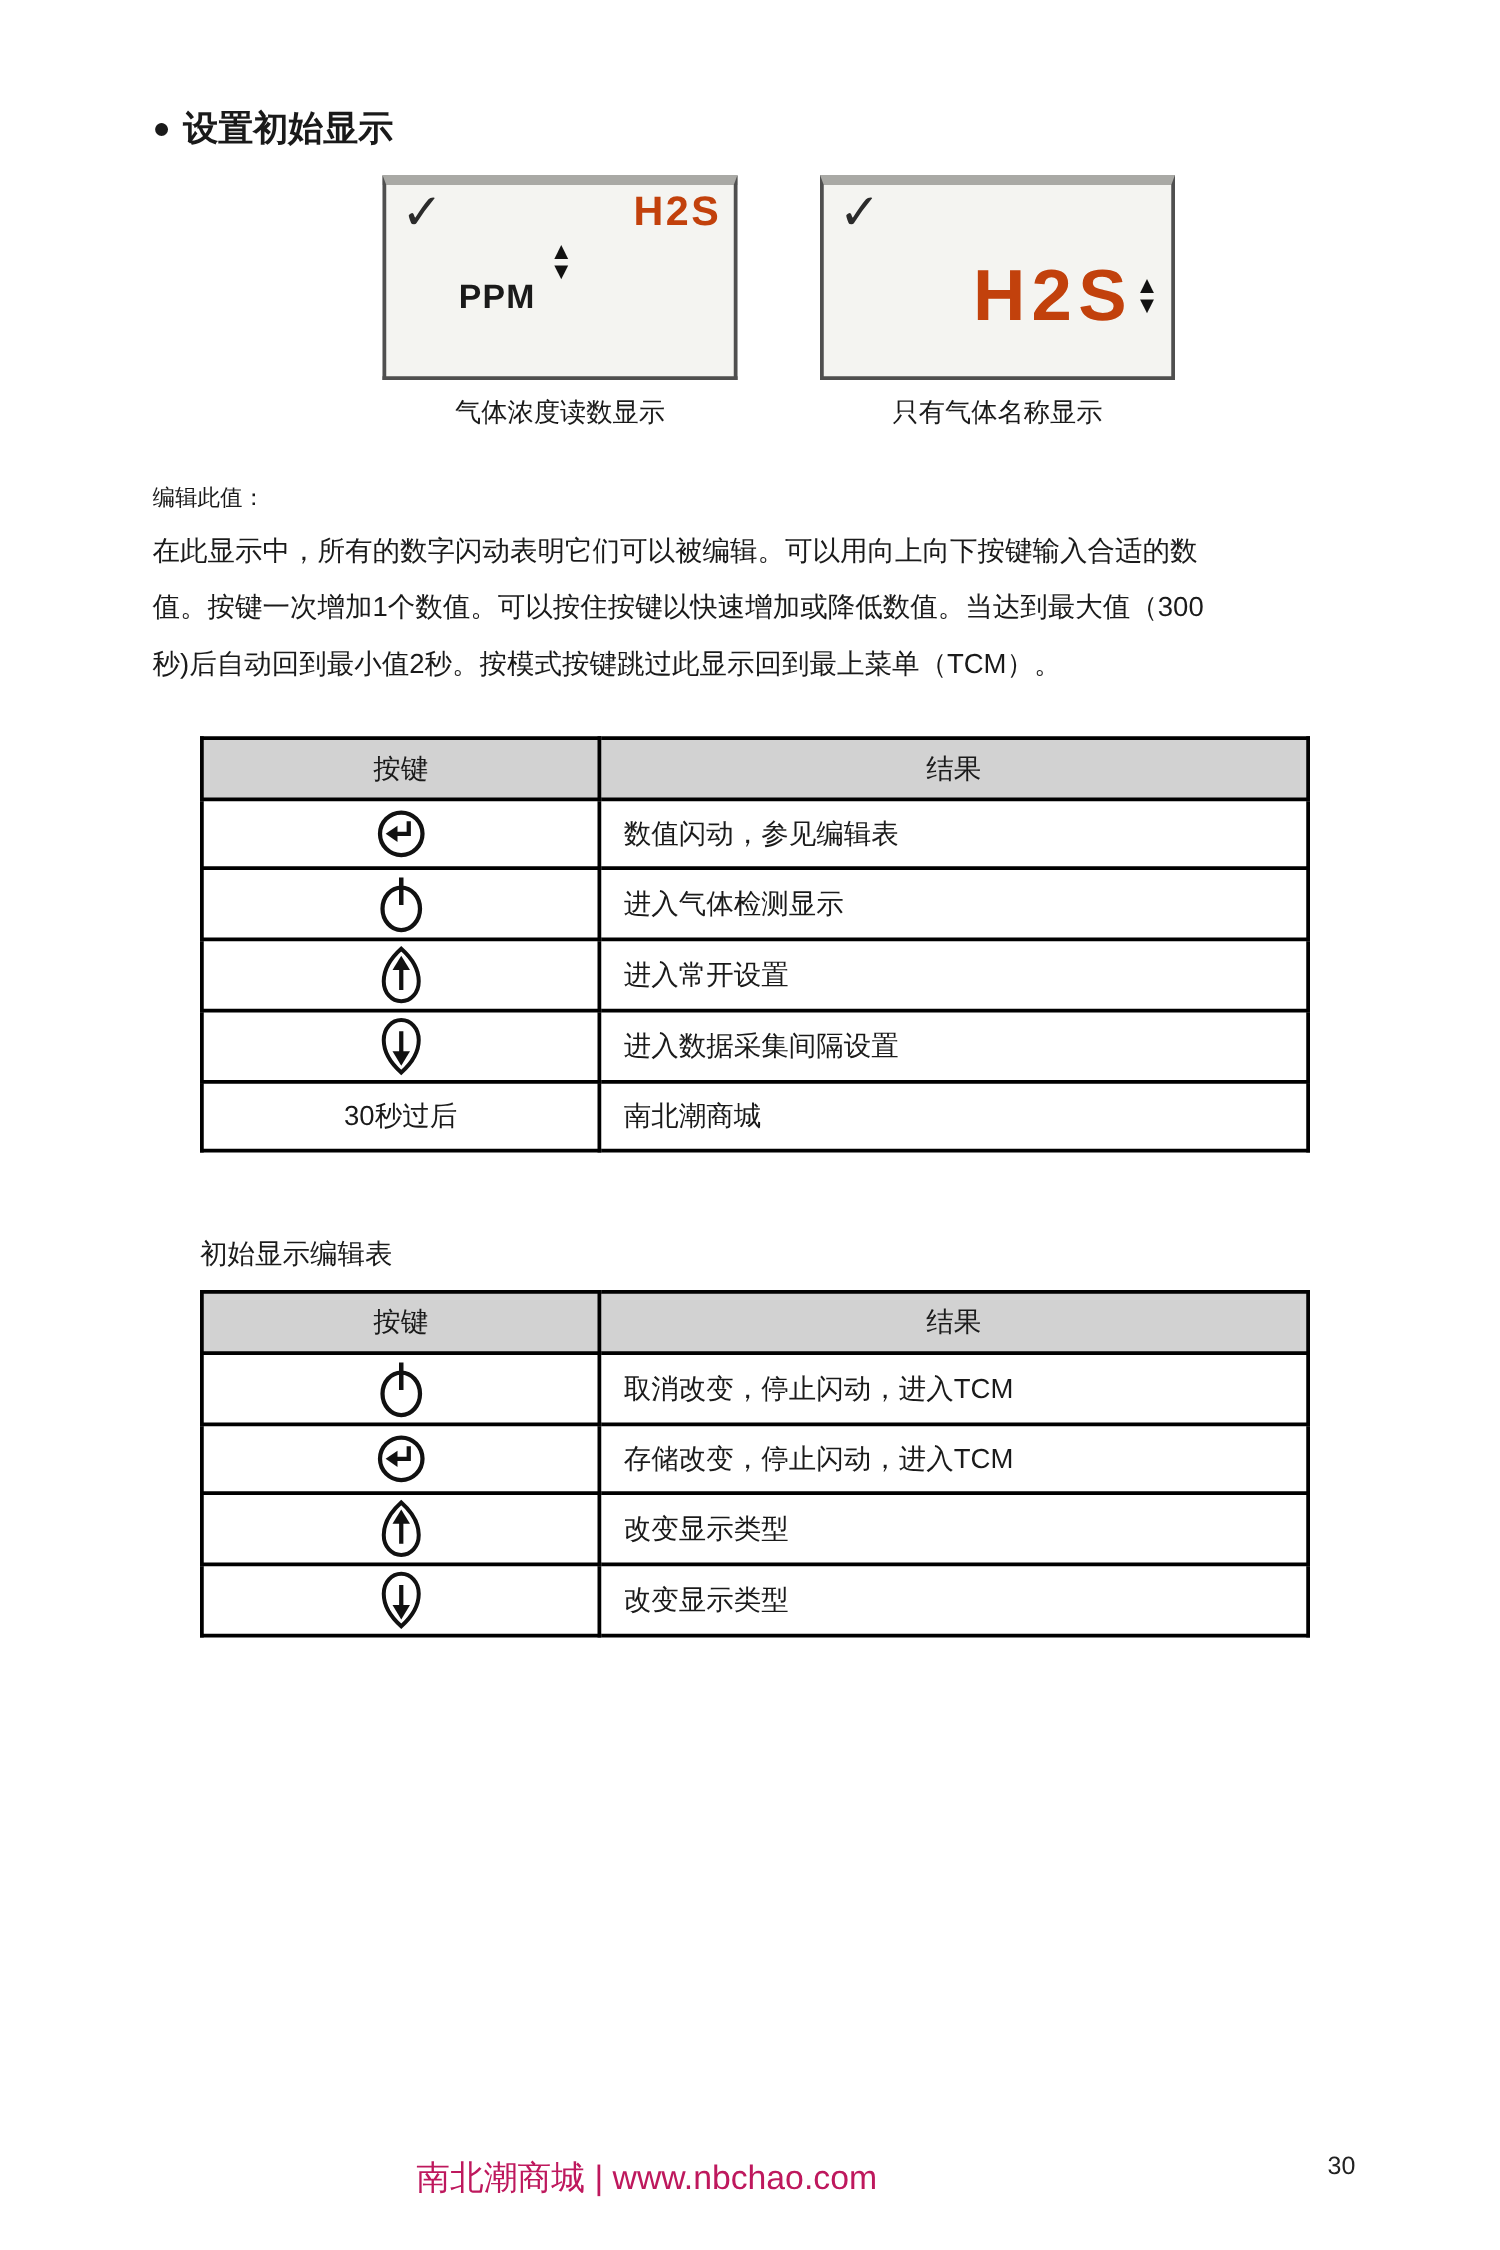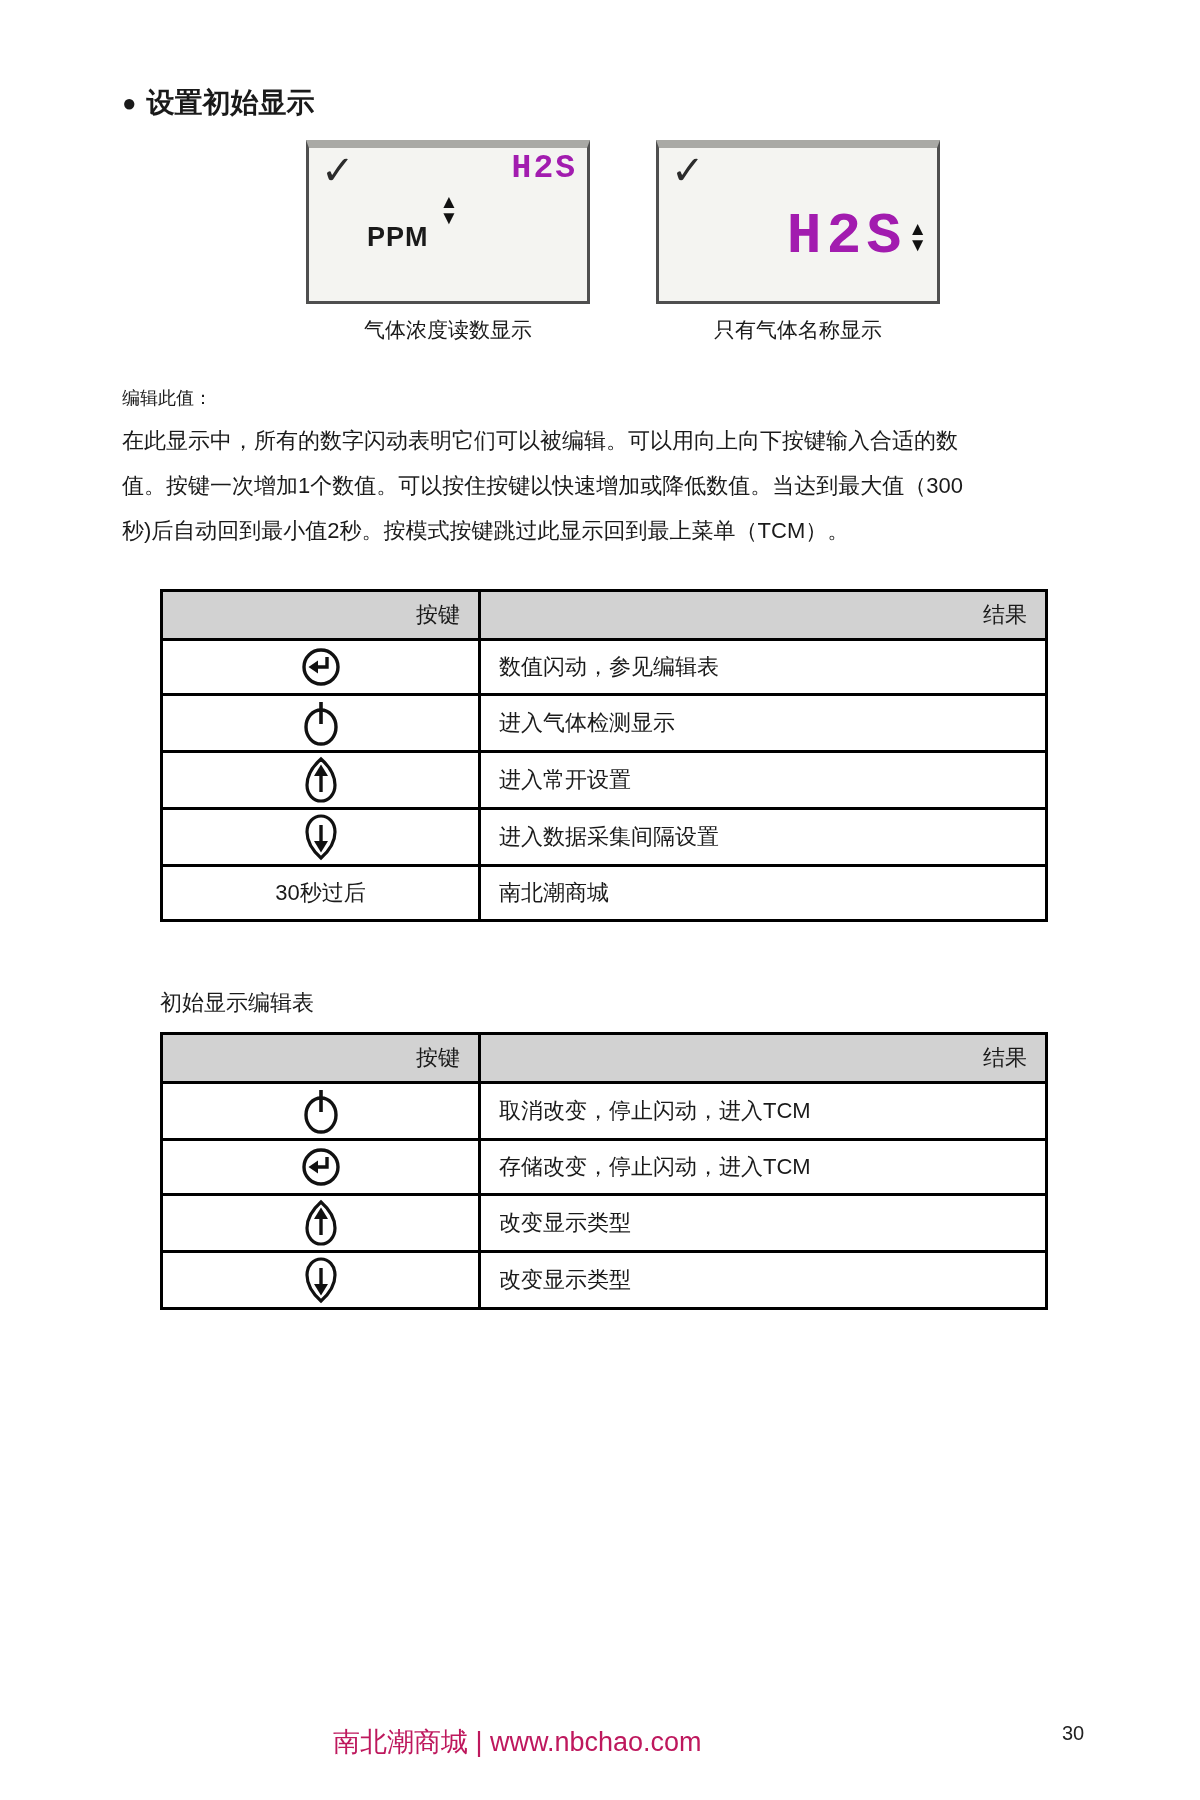--- a/index.html
+++ b/index.html
@@ -20,38 +20,38 @@
   .lcd-row { display:flex; gap:66px; margin-left:306px; margin-top:18px; }
   .lcd-block { width:284px; }
   .lcd {
     width:284px; height:164px; background:#f4f4f1;
     border:3px solid #4f4f4f; border-top:8px solid #a9a9a5;
     position:relative;
   }
   .lcd-top { display:flex; justify-content:space-between; align-items:flex-start;
              padding:4px 10px 0 12px; height:46px; }
   .check { font-size:40px; font-weight:bold; line-height:36px; color:#2b2b2b; }
-  .seg { font-family:Liberation Mono, monospace; font-weight:bold; color:#a21caf; }
+  .seg { font-family:Liberation Sans, sans-serif; font-weight:bold; color:#c2410c; }
   .gas-small { font-size:33px; line-height:34px; letter-spacing:2px; }
   .lcd-main { display:flex; align-items:center; justify-content:center; margin-top:0px; }
   .lcd-main.right-align { justify-content:flex-end; padding-right:10px; margin-top:14px; }
   .value-big { font-size:64px; line-height:64px; letter-spacing:8px; }
   .gas-big { font-size:58px; line-height:58px; letter-spacing:5px; }
   .spin-arrows { display:flex; flex-direction:column; margin-left:2px; }
   .spin-arrows span { font-size:19px; line-height:16px; color:#111; }
   .lcd-unit { font-size:27px; font-weight:bold; letter-spacing:1px; margin:-4px 0 0 58px;
               font-family:"Liberation Sans",sans-serif; }
   .lcd-caption { text-align:center; font-size:21px; margin-top:12px; }
   
   .edit-title { margin-left:122px; margin-top:42px; font-size:18px; }
   .edit-para { margin-top:8px; }
   
   .keytable { border-collapse:collapse; width:888px; margin-left:160px; }
   .keytable th, .keytable td { border:3px solid #000; font-size:22px; font-weight:normal; }
-  .keytable th { background:#d2d2d2; text-align:right; padding:8px 18px; height:44px; }
+  .keytable th { background:#d2d2d2; text-align:center; padding:8px 18px; height:44px; }
   .keytable td { height:55px; }
   td.key-cell { width:318px; text-align:center; padding:3px; }
   td.result-cell { text-align:left; padding:6px 18px; }
   .t1 { margin-top:36px; }
   .table2-title { margin-left:160px; margin-top:66px; font-size:22px; }
   .t2 { margin-top:14px; }
   .btn-icon { display:inline-block; vertical-align:middle; }
   .btn-icon svg { display:block; }
   
   .footer { position:absolute; left:333px; top:1724px; font-size:27px; color:#be185d; }

